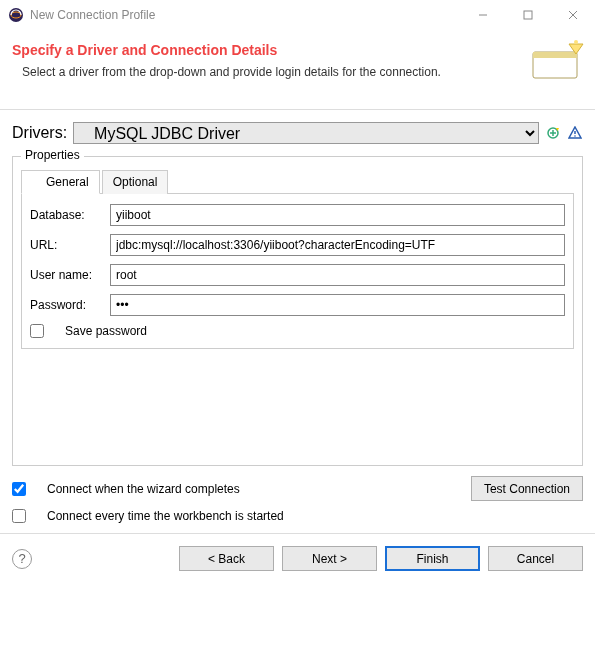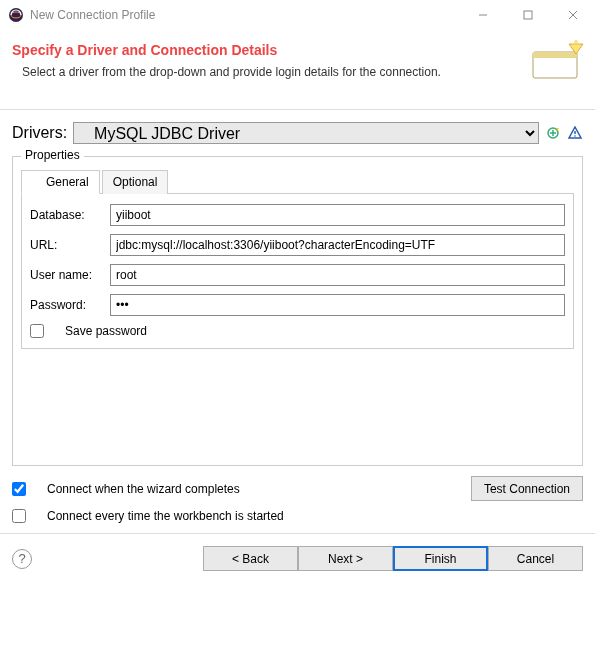--- a/index.html
+++ b/index.html
@@ -196,21 +196,21 @@
     width: 20px; height: 20px;
     border: 1px solid #999;
     border-radius: 50%;
     display: flex;
     align-items: center;
     justify-content: center;
     color: #666;
     font-size: 13px;
   }
   .button-bar .spacer { flex: 1; }
-  .button-bar button.std { }
+  .button-bar button.std { margin-left: 8px; }
 </style>
 </head>
 <body>
 
 <div class="titlebar">
   <span class="app-icon">
     <svg viewBox="0 0 16 16" width="16" height="16">
       <circle cx="8" cy="8" r="7" fill="#2c2255"></circle>
       <ellipse cx="8" cy="8" rx="5" ry="3" fill="none" stroke="#f7941e" stroke-width="1"></ellipse>
       <path d="M3 8 A5 5 0 0 1 13 8" fill="none" stroke="#fff" stroke-width="1.2"></path>

